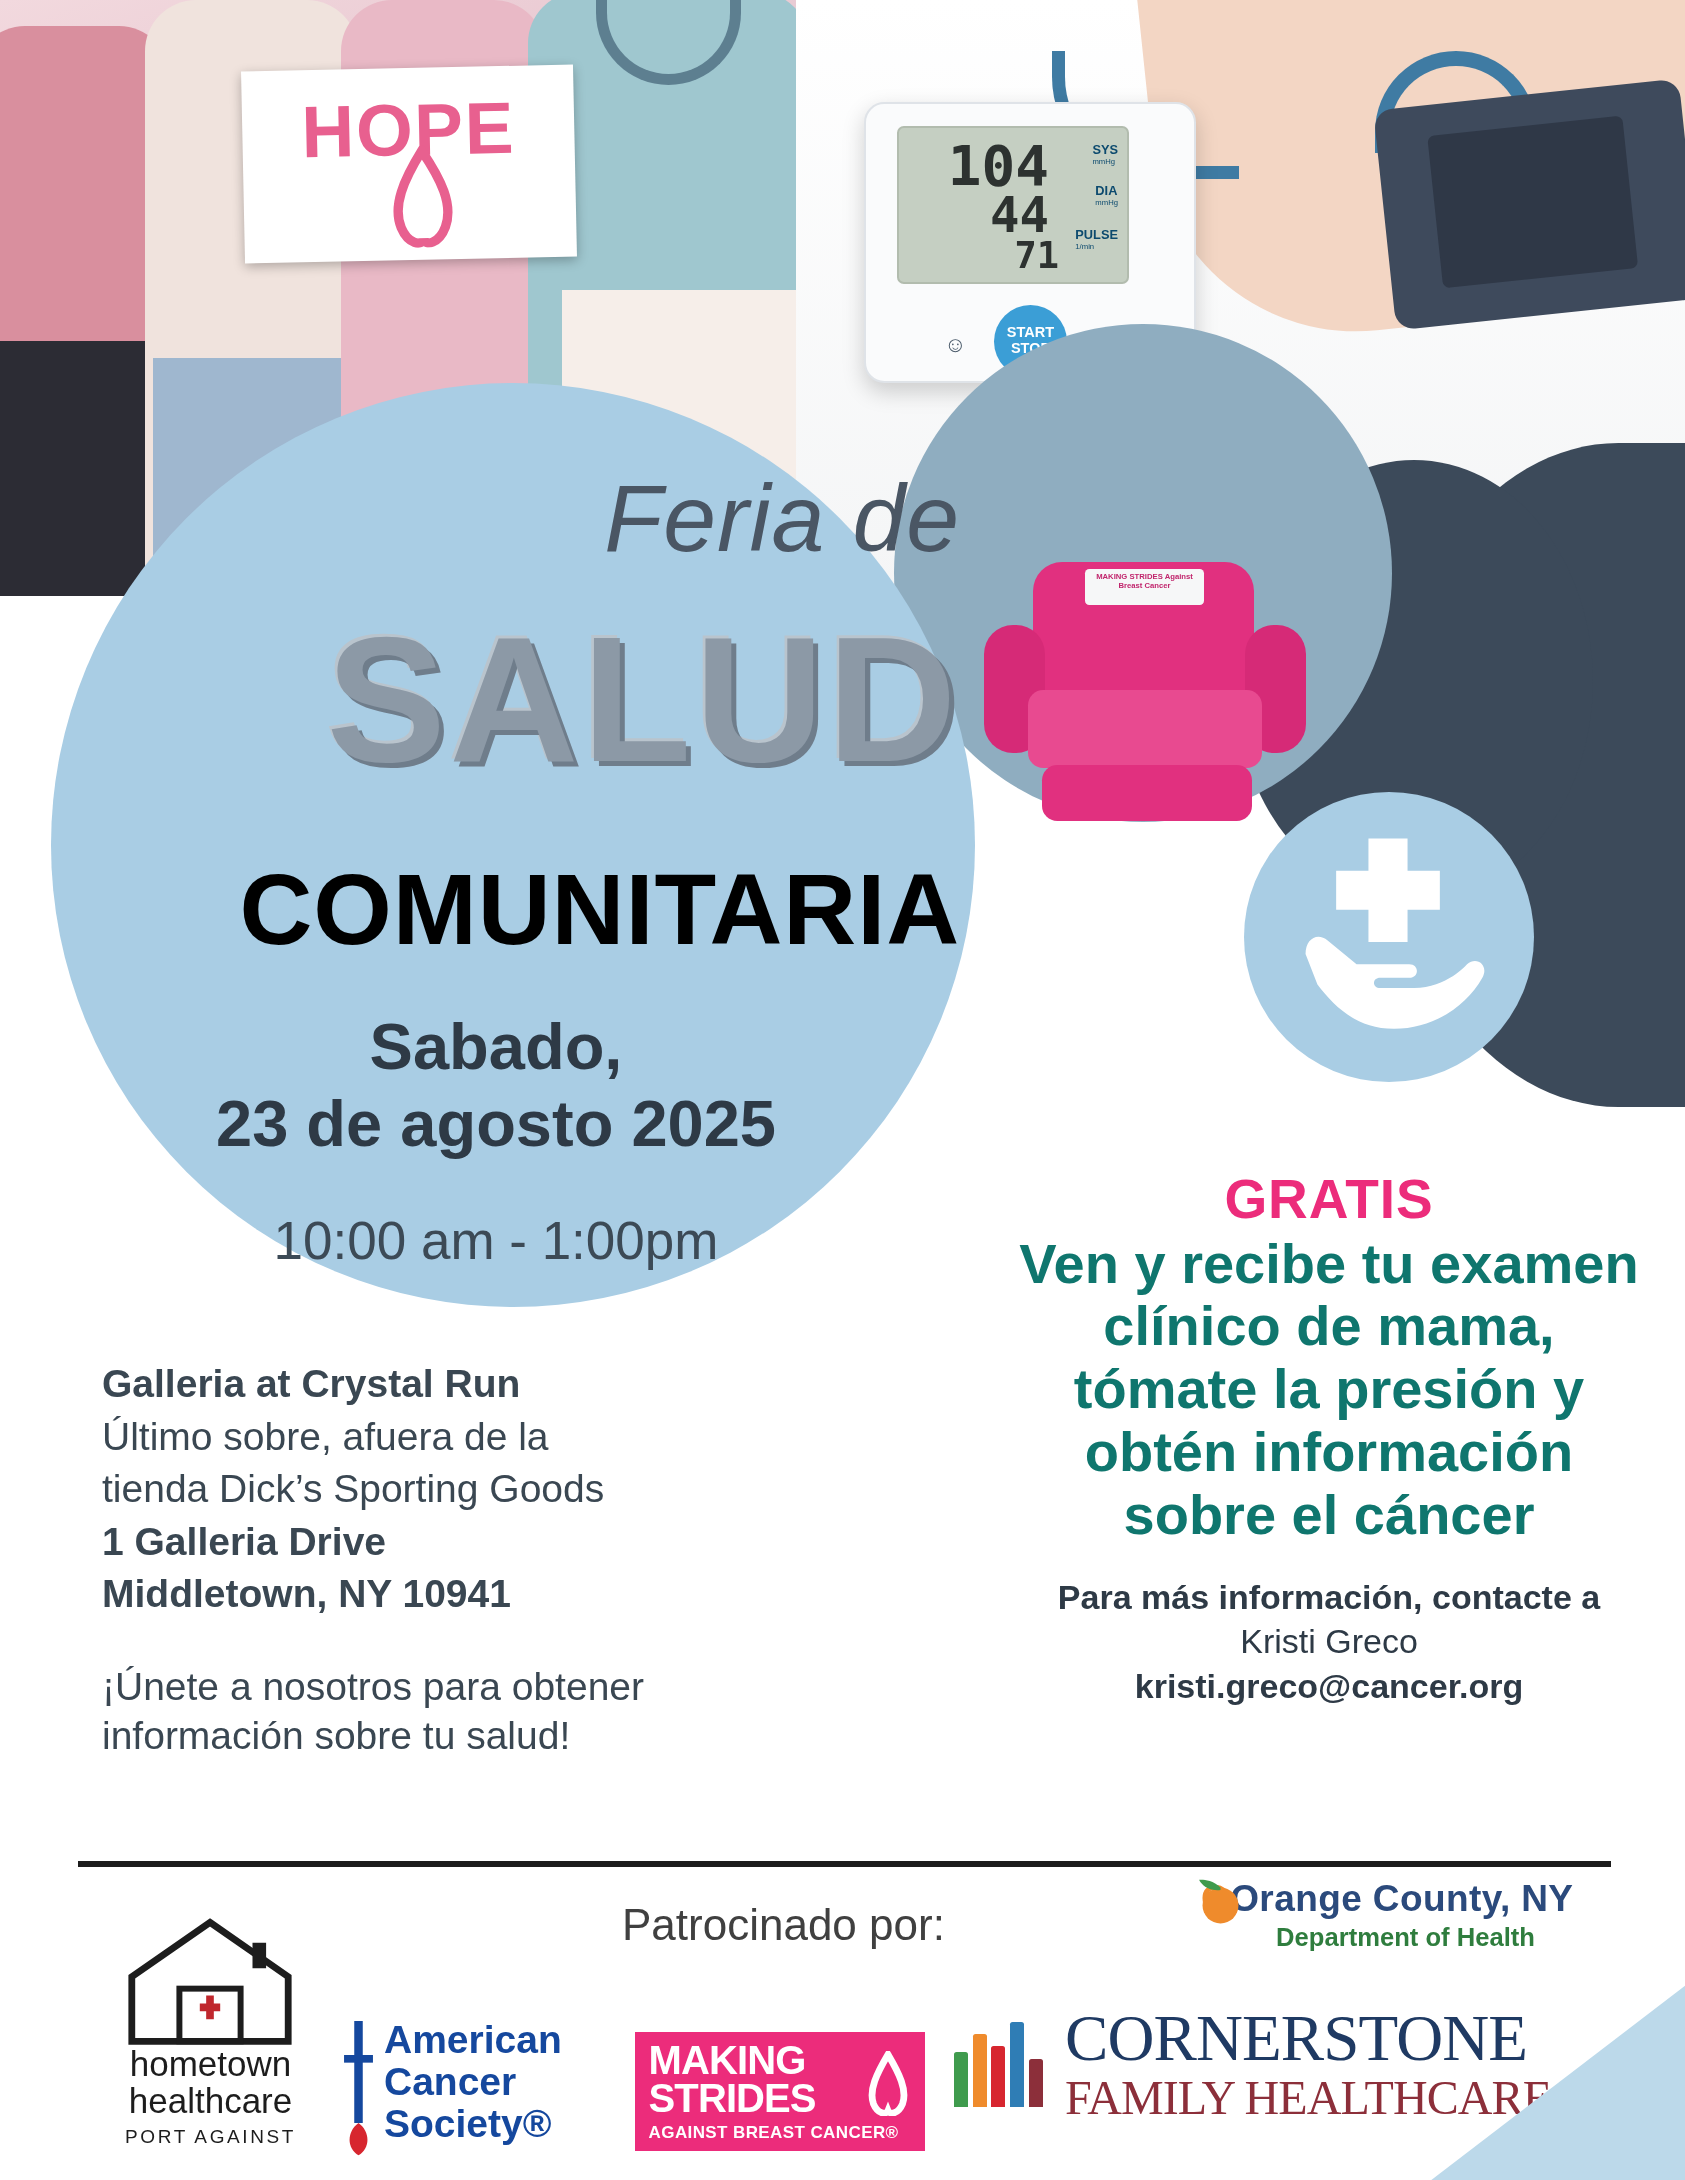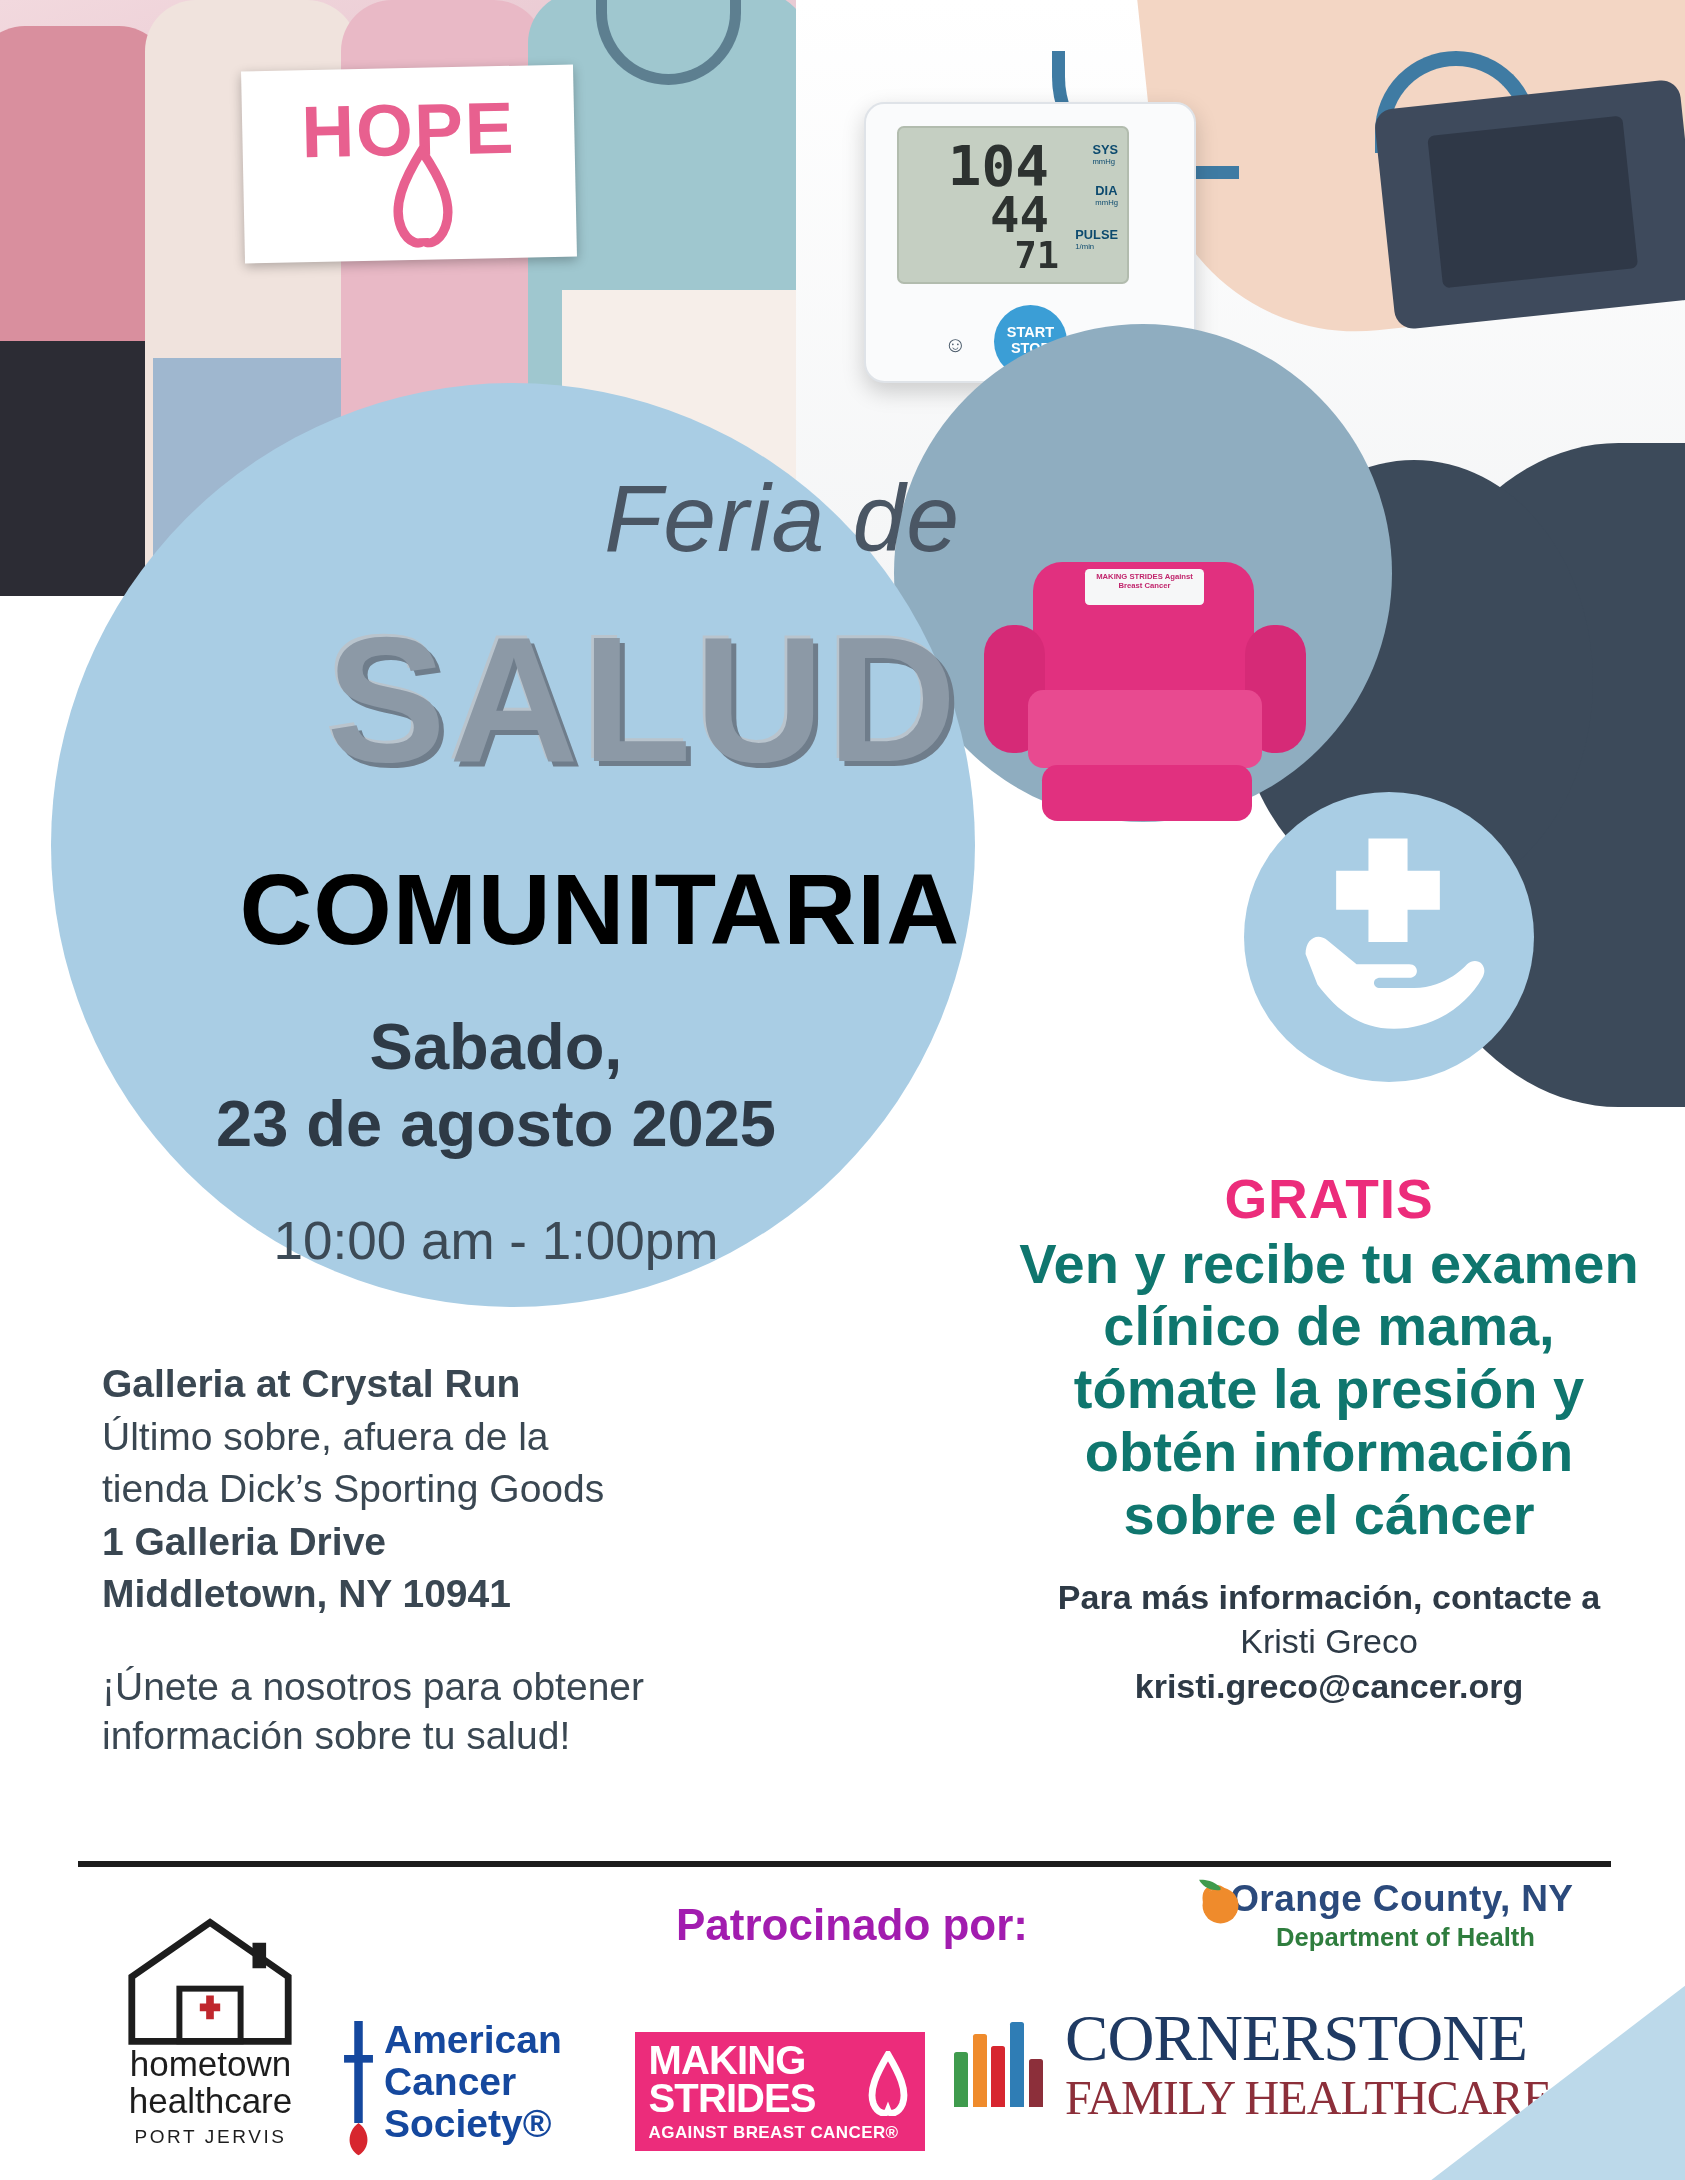--- a/index.html
+++ b/index.html
@@ -199,22 +199,22 @@
   .right-sub .name { font-weight: normal; }
 
   
   .divider {
     position: absolute; left: 78px; top: 1861px; width: 1533px; height: 6px;
     background: #1d1d1d;
   }
 
   
   .sponsor-title {
-    position: absolute; left: 622px; top: 1900px; width: 460px; text-align: center;
-    font-size: 44px; font-weight: bold; color: #a21caf;
+    position: absolute; left: 622px; top: 1900px; width: 460px; text-align: left;
+    font-size: 44px; font-weight: normal; color: #404040;
   }
 
   .logo-hometown { position: absolute; left: 89px; top: 1917px; width: 243px; height: 247px; }
   .ht-house { position: absolute; left: 36px; top: 0; width: 170px; height: 128px; }
   .ht-txt { position: absolute; left: 0; top: 129px; width: 243px; text-align: center; }
   .ht-t1 { font-size: 35px; color: #1d1d1d; line-height: 1.05; }
   .ht-t2 { font-size: 19px; color: #1d1d1d; letter-spacing: 2.6px; margin-top: 6.8px; }
 
   .logo-acs { position: absolute; left: 341px; top: 2019px; width: 281px; height: 145px; }
   .acs-sword { position: absolute; left: 3.4px; top: 1.7px; width: 29px; height: 136px; }
@@ -362,21 +362,21 @@
 <div class="logo-hometown">
   <svg class="ht-house" viewBox="0 0 200 150">
     <path d="M100 6 L192 70 V146 H8 V70 Z" fill="none" stroke="#1d1d1d" stroke-width="8"></path>
     <rect x="150" y="30" width="16" height="30" fill="#1d1d1d"></rect>
     <rect x="64" y="84" width="72" height="62" fill="none" stroke="#1d1d1d" stroke-width="7"></rect>
     <path d="M100 92 v28 M88 106 h24" stroke="#c0272d" stroke-width="9"></path>
   </svg>
   <div class="ht-txt">
     <div class="ht-t1">hometown</div>
     <div class="ht-t1">healthcare</div>
-    <div class="ht-t2">PORT JERVIS</div>
+    <div class="ht-t2">PORT AGAINST</div>
   </div>
 </div>
 
 <div class="logo-acs">
   <svg class="acs-sword" viewBox="0 0 34 160">
     <rect x="12" y="0" width="10" height="120" fill="#15489e"></rect>
     <rect x="0" y="40" width="34" height="9" fill="#15489e"></rect>
     <path d="M17 120 c14 10 14 30 0 38 c-14-8 -14-28 0-38 z" fill="#d7262f"></path>
   </svg>
   <div class="acs-txt">

